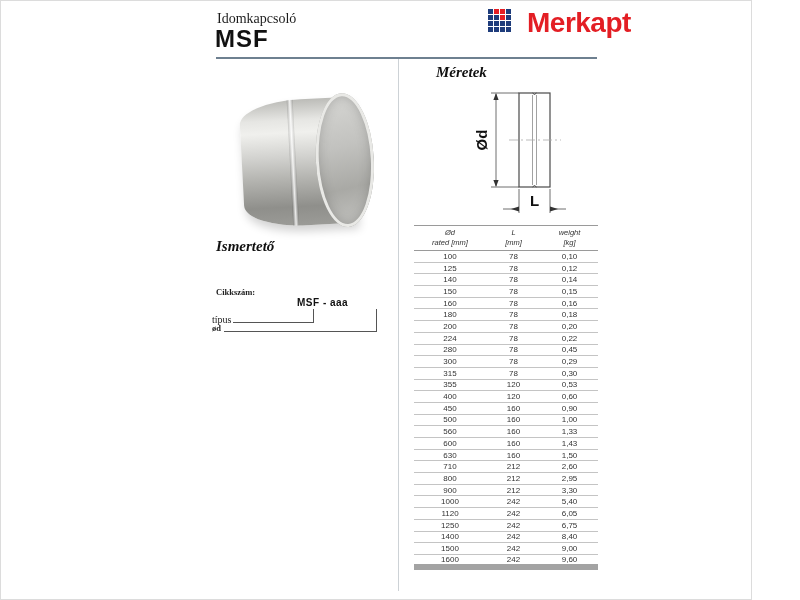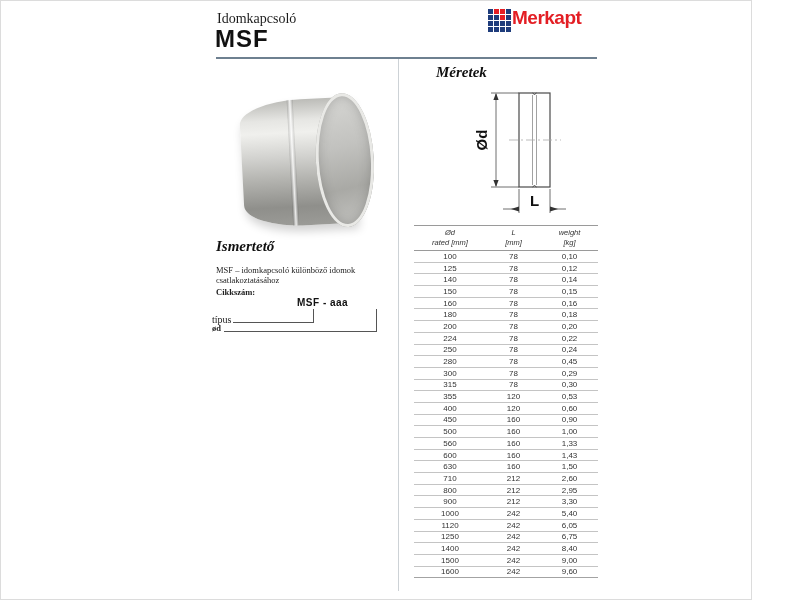--- a/index.html
+++ b/index.html
@@ -12,21 +12,21 @@
 
   
   .category { position:absolute; left:216px; top:10px; font-family:"Liberation Serif", serif;
     font-size:14px; color:#1c1c1c; }
   .product-code { position:absolute; left:214px; top:24px; font-size:24px; font-weight:bold;
     color:#111; letter-spacing:1px; }
   .logo { position:absolute; left:487px; top:6px; display:flex; align-items:flex-start; }
   .logo-grid { width:23px; height:23px; margin-top:2px; display:grid;
     grid-template-columns:repeat(4,1fr); grid-template-rows:repeat(4,1fr); gap:1px; }
   .logo-grid span { display:block; }
-  .logo-text { font-size:19px; font-weight:bold; letter-spacing:-0.5px; margin-left:1px;
+  .logo-text { font-size:28px; font-weight:bold; letter-spacing:-0.5px; margin-left:16px;
     font-family:"Liberation Sans", sans-serif; }
   .header-rule { position:absolute; left:215px; top:56px; width:381px; height:2px; background:#6e8090; }
   .v-divider { position:absolute; left:397px; top:58px; width:1px; height:532px; background:#cdd2d6; }
 
   
   .photo { position:absolute; left:237px; top:94px; width:140px; height:138px; }
   .cyl { position:absolute; inset:0; transform:rotate(-3deg); }
   .cyl-body { position:absolute; left:4px; top:4px; width:112px; height:126px;
     border-top-left-radius:55% 18%; border-bottom-left-radius:55% 18%;
     background:linear-gradient(180deg,#bcbcb8 0%,#e6e6e3 16%,#f0f0ed 26%,#d2d2cf 45%,#b5b5b1 62%,#8f8f8b 85%,#9b9b97 100%);
@@ -63,21 +63,21 @@
 
   
   .size-table { position:absolute; left:413px; top:224px; width:184px;
     border-collapse:collapse; table-layout:fixed; }
   .size-table col.c1 { width:72px; } .size-table col.c2 { width:55px; } .size-table col.c3 { width:57px; }
   .size-table thead td { border-top:1px solid #9a9a9a; border-bottom:1px solid #9a9a9a;
     font-style:italic; font-size:7.5px; color:#333; text-align:center; height:25px;
     line-height:1.35; padding:1px 0; vertical-align:middle; }
   .size-table tbody td { font-size:8px; color:#333; text-align:center; height:11.7px;
     border-bottom:1px solid #c4c4c4; padding:0; }
-  .size-table tbody tr:last-child td { border-bottom:1px solid #a3a3a3; }
+  .size-table tbody tr:last-child td { border-bottom:6px solid #a3a3a3; }
 </style>
 </head>
 <body>
 
 <div id="page">
 
   <div class="category">Idomkapcsoló</div>
   <div class="product-code">MSF</div>
 
   <div class="logo">
@@ -107,21 +107,20 @@
 
   <div class="photo">
     <div class="cyl">
       <div class="cyl-body"></div>
       <div class="cyl-seam"></div>
       <div class="cyl-rim"></div>
     </div>
   </div>
 
   <div class="sec-title ism-title">Ismertető</div>
-  <div class="ism-desc">MSF – idomkapcsoló különböző idomok csatlakoztatásához</div>
   <div class="ism-ordno">Cikkszám:</div>
   <div class="ism-code">MSF - aaa</div>
   <div class="codeline vl1"></div>
   <div class="codeline vl2"></div>
   <div class="codeline hl1"></div>
   <div class="codeline hl2"></div>
   <div class="lbl-tipus">típus</div>
   <div class="lbl-od">ød</div>
 
   <div class="sec-title mer-title">Méretek</div>
@@ -210,25 +209,20 @@
           <td>200</td>
           <td>78</td>
           <td>0,20</td>
         </tr>
         <tr>
           <td>224</td>
           <td>78</td>
           <td>0,22</td>
         </tr>
         <tr>
-          <td>250</td>
-          <td>78</td>
-          <td>0,24</td>
-        </tr>
-        <tr>
           <td>280</td>
           <td>78</td>
           <td>0,45</td>
         </tr>
         <tr>
           <td>300</td>
           <td>78</td>
           <td>0,29</td>
         </tr>
         <tr>

